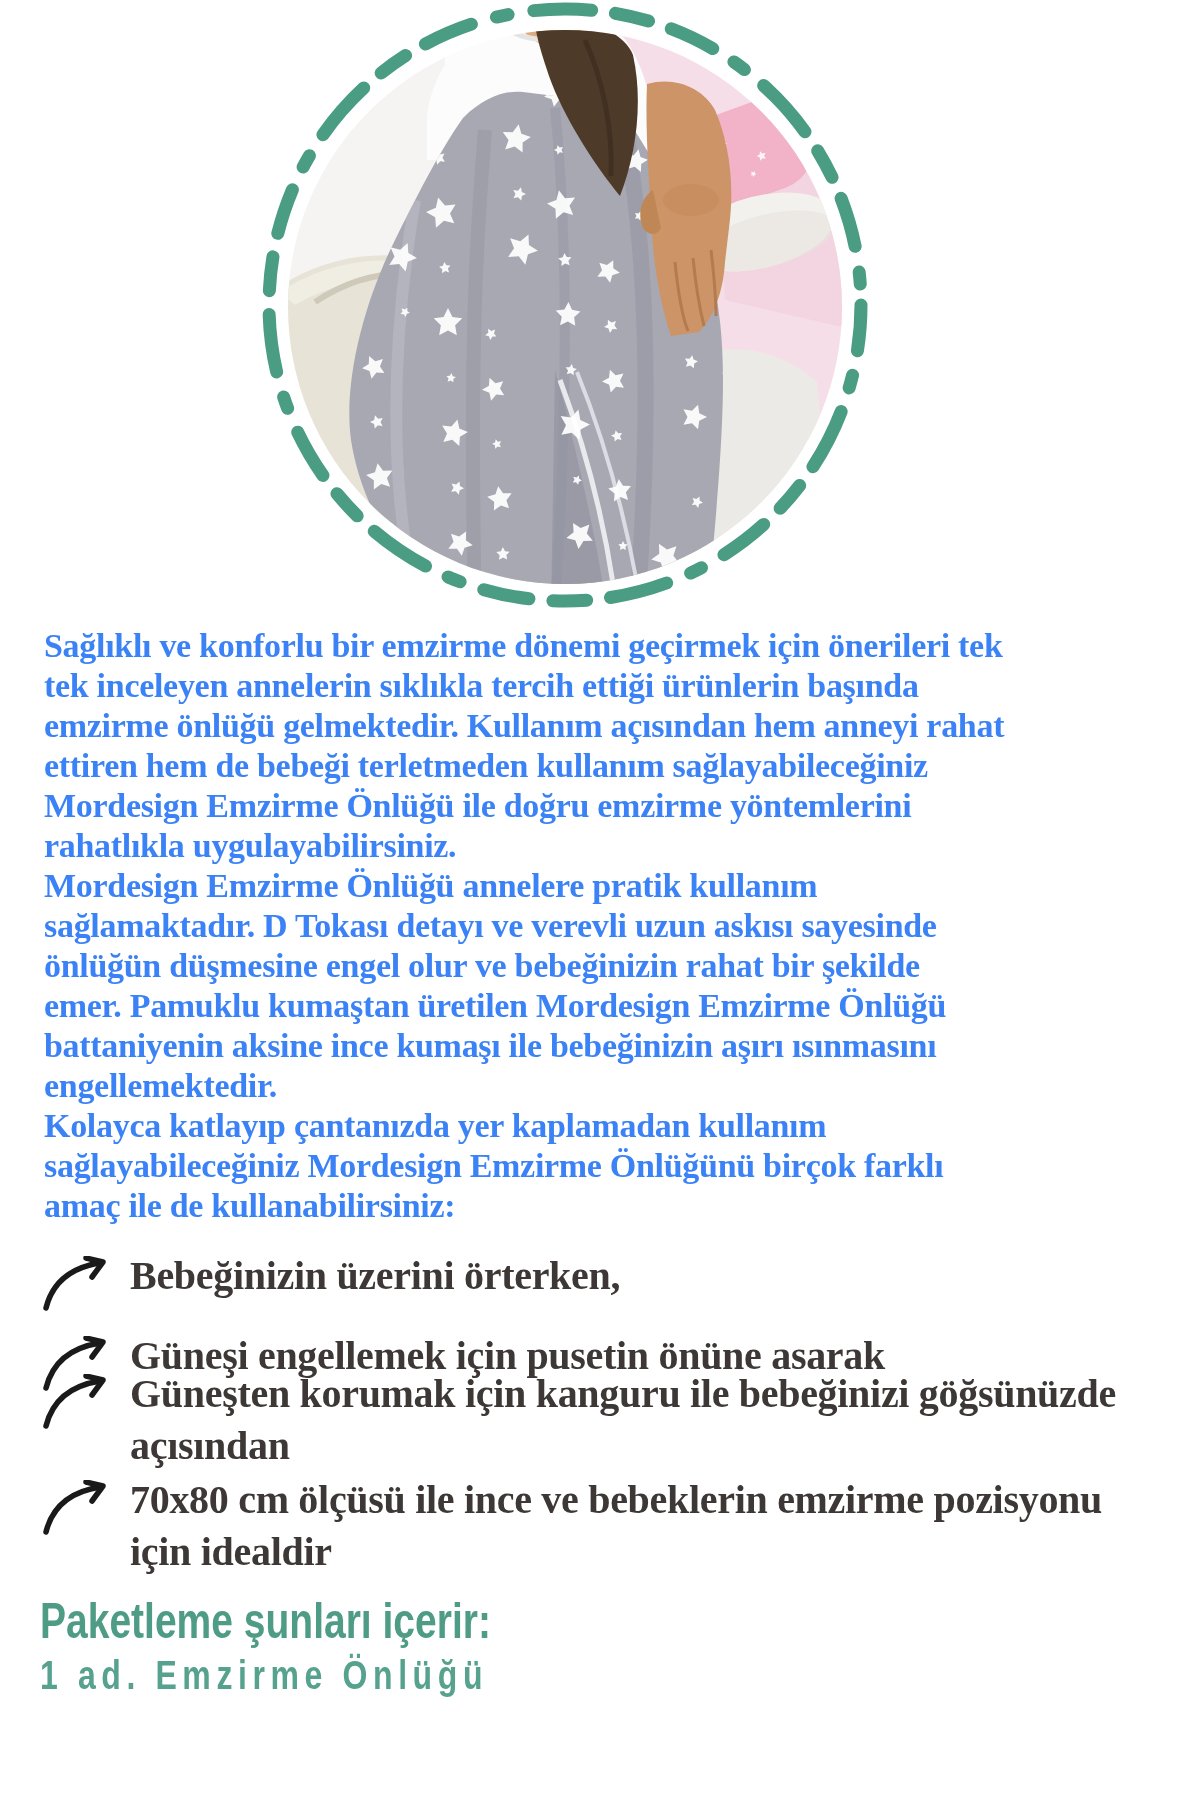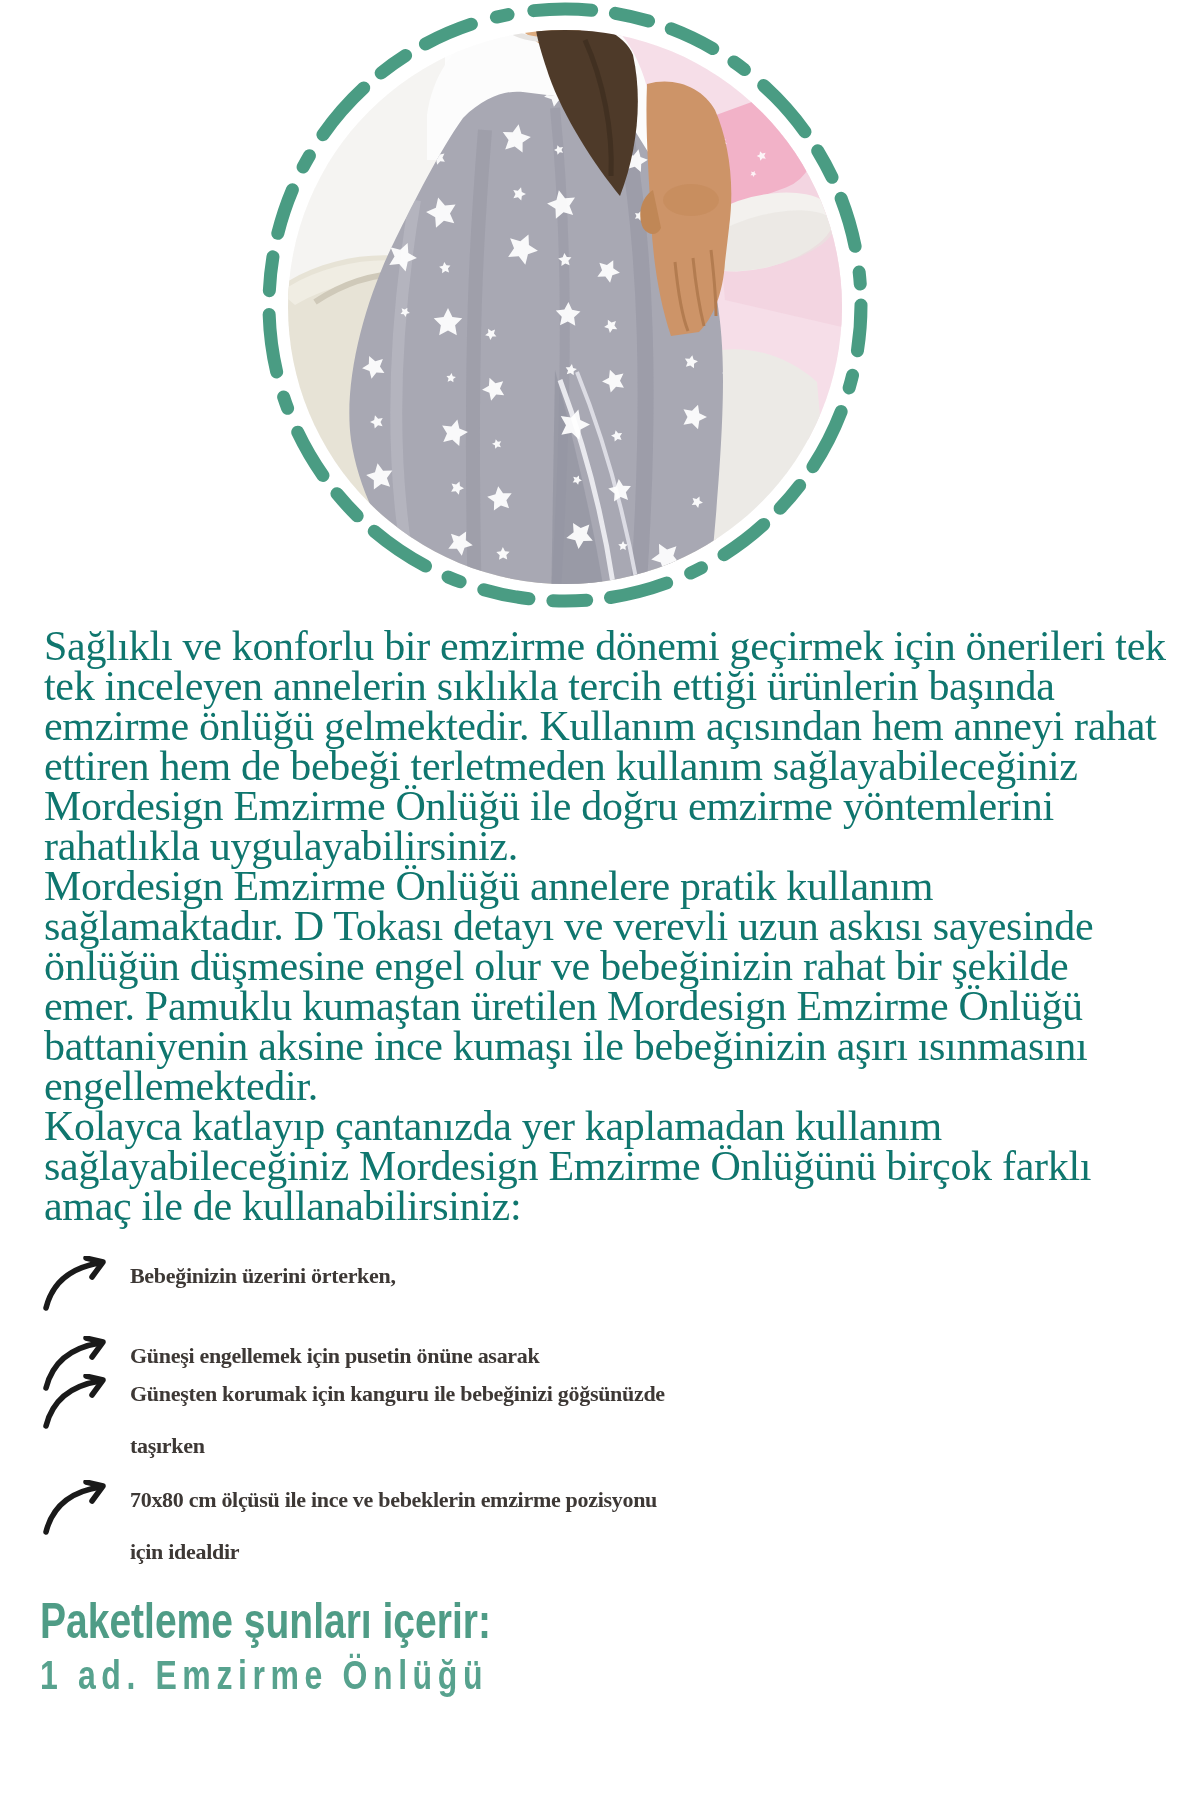--- a/index.html
+++ b/index.html
@@ -1,23 +1,23 @@
 <!DOCTYPE html>
 <html><head>
 <meta charset="utf-8">
 <style>
   html,body{margin:0;padding:0;background:#ffffff;}
   .canvas{position:relative;width:1200px;height:1800px;background:#ffffff;overflow:hidden;
           font-family:"Liberation Serif",serif;}
   .hero{position:absolute;left:255px;top:0;width:620px;height:620px;}
   .intro{position:absolute;left:44px;top:626px;width:1152px;margin:0;
-         font-size:42px;line-height:40px;font-weight:400;color:#0f766e;
+         font-size:34px;line-height:40px;font-weight:700;color:#3b82f6;
          white-space:pre-line;letter-spacing:-0.3px;}
   .usage-item{position:absolute;left:40px;width:1130px;}
-  .usage-item .txt{display:block;margin-left:90px;font-size:22px;line-height:52px;
+  .usage-item .txt{display:block;margin-left:90px;font-size:40px;line-height:52px;
          font-weight:700;color:#3d3835;white-space:pre-line;letter-spacing:-0.3px;}
   .usage-item .arrow{position:absolute;left:2px;top:6px;}
   .item-1{top:1250px;} .item-2{top:1330px;} .item-3{top:1368px;} .item-4{top:1474px;}
   .pack-heading{position:absolute;left:40px;top:1594px;margin:0;
          font-family:"Liberation Sans",sans-serif;font-weight:700;font-size:50px;line-height:54px;
          color:#4f9c86;transform:scaleX(0.78);transform-origin:left top;white-space:nowrap;}
   .pack-item{position:absolute;left:40px;top:1652px;margin:0;
          font-family:"Liberation Sans",sans-serif;font-weight:700;font-size:40px;line-height:46px;
          color:#57a28e;letter-spacing:7px;transform:scaleX(0.8);transform-origin:left top;white-space:nowrap;}
 </style>
@@ -223,21 +223,21 @@
         <path d="M44 2 L61 6 L50 21" stroke="#1a1a1a" stroke-width="5.5" fill="none" stroke-linecap="round" stroke-linejoin="round"></path>
       </svg>
       <span class="txt">Güneşi engellemek için pusetin önüne asarak</span>
     </div>
     <div class="usage-item item-3">
       <svg class="arrow" width="72" height="56" viewBox="0 0 72 56">
         <path d="M4 52 C 10 28, 26 12, 58 7" stroke="#1a1a1a" stroke-width="5.5" fill="none" stroke-linecap="round"></path>
         <path d="M44 2 L61 6 L50 21" stroke="#1a1a1a" stroke-width="5.5" fill="none" stroke-linecap="round" stroke-linejoin="round"></path>
       </svg>
       <span class="txt">Güneşten korumak için kanguru ile bebeğinizi göğsünüzde
-taşırken</span>
+açısından</span>
     </div>
     <div class="usage-item item-4">
       <svg class="arrow" width="72" height="56" viewBox="0 0 72 56">
         <path d="M4 52 C 10 28, 26 12, 58 7" stroke="#1a1a1a" stroke-width="5.5" fill="none" stroke-linecap="round"></path>
         <path d="M44 2 L61 6 L50 21" stroke="#1a1a1a" stroke-width="5.5" fill="none" stroke-linecap="round" stroke-linejoin="round"></path>
       </svg>
       <span class="txt">70x80 cm ölçüsü ile ince ve bebeklerin emzirme pozisyonu
 için idealdir</span>
     </div>
   </div>

